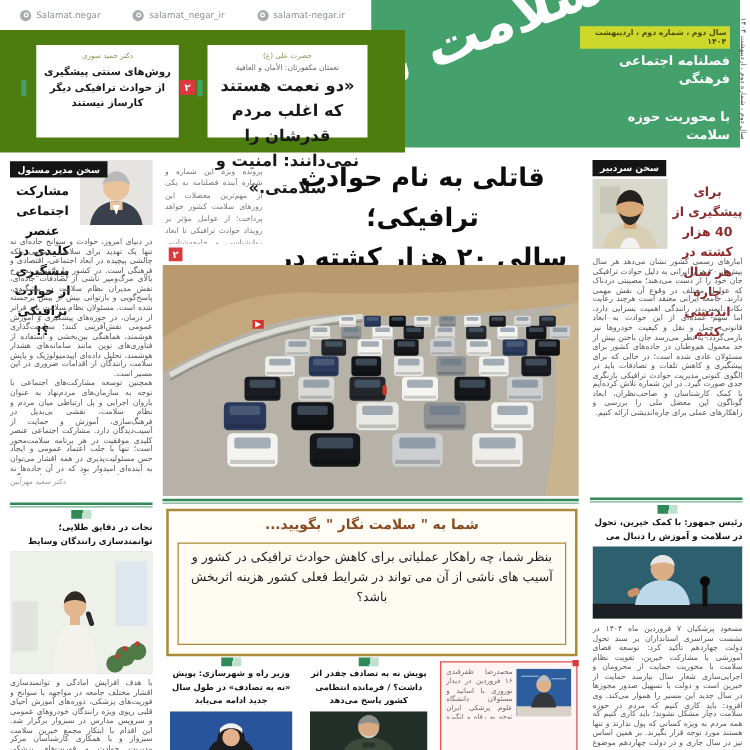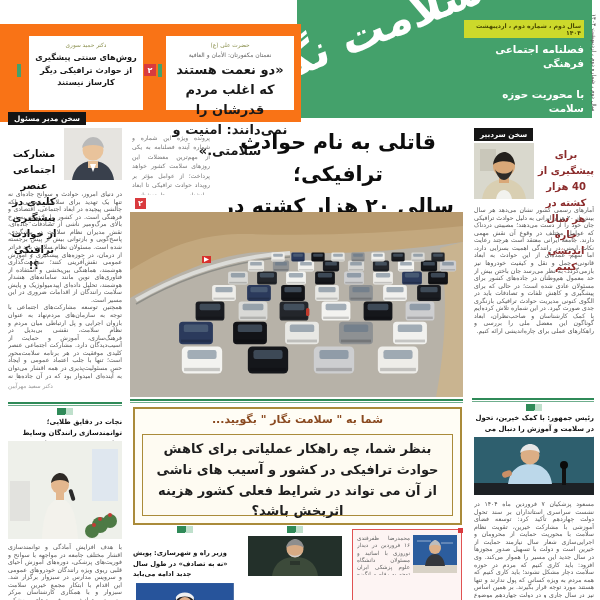--- a/index.html
+++ b/index.html
@@ -19,21 +19,21 @@
              font-size:44px;font-weight:bold;transform:rotate(-22deg) skewX(-6deg);
              transform-origin:40% 60%;white-space:nowrap;line-height:1;}
   .mh-info{position:absolute;right:8px;top:20px;width:120px;text-align:right;direction:rtl;}
   .issue-chip{display:inline-block;background:#ccd92b;color:#4a4a00;font-size:6.2px;font-weight:bold;
               padding:2px 3px;}
   .tagline{color:#ffffff;font-weight:bold;font-size:10.3px;margin-top:4px;line-height:1.35;}
   .yellow-rule{height:1.5px;background:#ccd92b;margin-top:5px;}
   .vertical-issue{position:absolute;left:591px;top:14px;height:108px;writing-mode:vertical-rl;
                   font-size:5.8px;color:#4a4a4a;letter-spacing:.5px;}
   
-  .grayband{position:absolute;left:0;top:24px;width:301px;height:98px;background:#f97316;text-decoration:underline;}
+  .grayband{position:absolute;left:0;top:24px;width:324px;height:98px;background:#4d7c0f;text-decoration:underline;}
   .gcard{position:absolute;background:#fff;text-align:center;direction:rtl;box-sizing:border-box;
          padding:6px 6px;}
   .kicker{font-size:5.8px;color:#8f9455;margin-bottom:3px;}
   .gcard-title{font-size:8.2px;font-weight:bold;color:#191919;line-height:1.55;}
   .gcard-sub{font-size:6px;color:#666;margin-bottom:2px;}
   .greenbar{position:absolute;width:4px;height:13px;background:#44a16b;}
   .pagebadge{position:absolute;width:12px;height:12px;background:#d93a3e;color:#fff;font-size:8px;
              font-weight:bold;display:flex;align-items:center;justify-content:center;}
   
   .headline{position:absolute;left:213px;top:127px;width:250px;text-align:center;direction:rtl;
@@ -45,57 +45,71 @@
   .main-photo{position:absolute;left:130px;top:212px;width:333px;height:185px;overflow:hidden;}
   .main-photo svg{display:block;width:100%;height:100%;}
   
   .gdiv{position:absolute;height:4px;border-top:2.5px solid #2f8a58;border-bottom:1px solid #6fae8d;box-sizing:border-box;}
   
   .qbox{position:absolute;left:133px;top:407px;width:329px;height:118px;border:2px solid #aa8b3a;
         background:#fffdf5;box-sizing:border-box;}
   .qbox-title{margin-top:4px;text-align:center;font-size:11px;font-weight:bold;color:#8a4a20;direction:rtl;}
   .qbox-inner{position:absolute;left:7px;right:7px;top:25px;bottom:7px;border:1.5px solid #aa8b3a;
               background:#fefbf2;padding:4px 8px;text-align:center;direction:rtl;box-sizing:border-box;}
-  .qbold{font-size:13px;font-weight:bold;color:#1e1e1e;line-height:1.6;}
+  .qbold{font-size:10px;font-weight:normal;color:#1e1e1e;line-height:1.6;}
   .qtext{font-size:7.4px;color:#333;line-height:1.6;margin-top:3px;}
   .ltr-email{direction:ltr;unicode-bidi:embed;font-size:7.2px;}
   
   .seclabel{position:absolute;background:#151515;color:#fff;font-size:7.3px;font-weight:bold;
             padding:2px 6px;direction:rtl;z-index:3;}
   .ph{position:absolute;overflow:hidden;background:#ddd;}
   .ph svg{display:block;width:100%;height:100%;}
   .col-title{position:absolute;font-size:10px;font-weight:bold;direction:rtl;text-align:center;line-height:1.6;}
   .col-body{position:absolute;font-size:6.2px;color:#555;text-align:justify;direction:rtl;
             line-height:1.22;overflow:hidden;}
   .signature{position:absolute;font-size:5.8px;color:#999;direction:rtl;text-align:left;}
   .marker{width:16px;height:7px;background:linear-gradient(100deg,#2f8a58 0 55%,#bfe0cc 55% 100%);}
   .abs-marker{position:absolute;}
   .box-title{position:absolute;font-size:6.9px;font-weight:bold;color:#111;direction:rtl;
              text-align:right;line-height:1.6;}
   
   .bitem{position:absolute;top:526px;display:flex;flex-direction:column;align-items:center;}
   .bitem-title{width:100%;font-size:6.7px;font-weight:bold;color:#141414;direction:rtl;
-               text-align:left;line-height:1.6;margin-top:15px;}
+               text-align:center;line-height:1.6;margin-top:1px;}
   .bitem-photo{width:94%;height:40px;margin-top:3px;overflow:hidden;background:#ccc;position:relative;}
   .bitem-photo svg{display:block;width:100%;height:100%;}
   .redbox{position:absolute;left:352px;top:529px;width:110px;height:78px;border:1px solid #e05252;
           background:#fdf4f3;box-sizing:border-box;padding:3px 4px;}
   .redbox .corner{position:absolute;right:-2px;top:-2px;width:5px;height:5px;background:#d93a3e;}
   .redbox-title{font-size:6.6px;font-weight:bold;color:#141414;direction:rtl;text-align:right;line-height:1.55;}
   .redbox-row{display:flex;gap:3px;margin-top:2px;}
   .redbox-body{flex:1 1 55%;font-size:5.6px;color:#666;text-align:justify;direction:rtl;line-height:1.3;
                overflow:hidden;max-height:40px;}
   .redbox-photo{flex:0 0 44px;height:38px;overflow:hidden;background:#ccc;}
   .redbox-photo svg{display:block;width:100%;height:100%;}
 </style>
 </head>
 <body>
 
 <div class="page">
 
+  <div class="topbar">
+    <div class="handle">
+      <span class="dot-icon"></span>
+      <span>Salamat.negar</span>
+    </div>
+    <div class="handle">
+      <span class="dot-icon"></span>
+      <span>salamat_negar_ir</span>
+    </div>
+    <div class="handle">
+      <span class="dot-icon"></span>
+      <span>salamat-negar.ir</span>
+    </div>
+  </div>
 
   <div class="masthead">
     <div class="logo-call fa">سلامت نگار</div>
     <div class="mh-info">
       <span class="issue-chip">سال دوم ، شماره دوم ، اردیبهشت ۱۴۰۴</span>
       <div class="tagline">فصلنامه اجتماعی فرهنگی</div>
       <div class="tagline" style="margin-top:17px;">با محوریت حوزه سلامت</div>
       <div class="yellow-rule"></div>
     </div>
   </div>
@@ -385,21 +399,21 @@
   <div class="gdiv" style="left:8px;top:402px;width:114px;"></div>
   <div class="gdiv" style="left:472px;top:398px;width:122px;"></div>
 
   <div class="qbox">
     <div class="qbox-title">شما به " سلامت نگار " بگویید...</div>
     <div class="qbox-inner">
       <div class="qbold">بنظر شما، چه راهکار عملیاتی برای کاهش حوادث ترافیکی در کشور و آسیب های ناشی از آن می تواند در شرایط فعلی کشور هزینه اثربخش باشد؟</div>
     </div>
   </div>
 
-  <div class="seclabel" style="left:8px;top:112px;">سخن مدیر مسئول</div>
+  <div class="seclabel" style="left:8px;top:129px;">سخن مدیر مسئول</div>
   <div class="ph" style="left:64px;top:128px;width:58px;height:52px;">
     <svg viewBox="0 0 58 52">
         <rect width="58" height="52" fill="#e6e4e0"></rect>
       <path d="M8,52 C10,38 20,33 29,33 C38,33 48,38 50,52 Z" fill="#39404c"></path>
       <path d="M24,33 h10 v7 h-10 Z" fill="#e9c39b"></path>
         <path d="M26,36 L29,44 L32,36 Z" fill="#fff"></path>
       <circle cx="29" cy="22" r="10.5" fill="#e9c39b"></circle>
       <path d="M18,20 C19,12 26,9 29,9 C33,9 39,12 40,20 C36,16 22,16 18,20 Z" fill="#b9b9b9"></path>
     </svg>
   </div>
@@ -476,20 +490,21 @@
           <rect width="98" height="40" fill="#27549b"></rect>
         <path d="M28,40 C30,26 40,20 49,20 C58,20 68,26 70,40 Z" fill="#1c1c1e"></path>
         <path d="M38,22 C38,8 60,8 60,22 C60,30 56,34 49,34 C42,34 38,30 38,22 Z" fill="#1c1c1e"></path>
         <circle cx="49" cy="21" r="7" fill="#e3b18c"></circle>
         <path d="M40,18 C42,12 56,12 58,18 L58,14 C54,8 44,8 40,14 Z" fill="#f0f0f0"></path>
       </svg>
     </div>
   </div>
   <div class="bitem" style="left:245px;width:100px;">
     <div class="marker"></div>
+    <div class="bitem-title">پویش نه به تصادف چقدر اثر داشت؟ / فرمانده انتظامی کشور پاسخ می‌دهد</div>
     <div class="bitem-photo">
       <svg viewBox="0 0 94 40">
           <rect width="94" height="40" fill="#23302a"></rect>
         <path d="M24,40 C26,26 36,21 47,21 C58,21 68,26 70,40 Z" fill="#3c4a3a"></path>
         <circle cx="47" cy="13" r="8.5" fill="#d8ab84"></circle>
         <path d="M38,12 C39,5 45,3 47,3 C50,3 55,5 56,12 C52,8 42,8 38,12 Z" fill="#8e8e8e"></path>
         <path d="M40,16 C42,23 52,23 54,16 C52,21 42,21 40,16 Z" fill="#cfcfcf"></path>
         <rect x="42" y="25" width="10" height="4" fill="#2b352c"></rect>
       </svg>
     </div>

